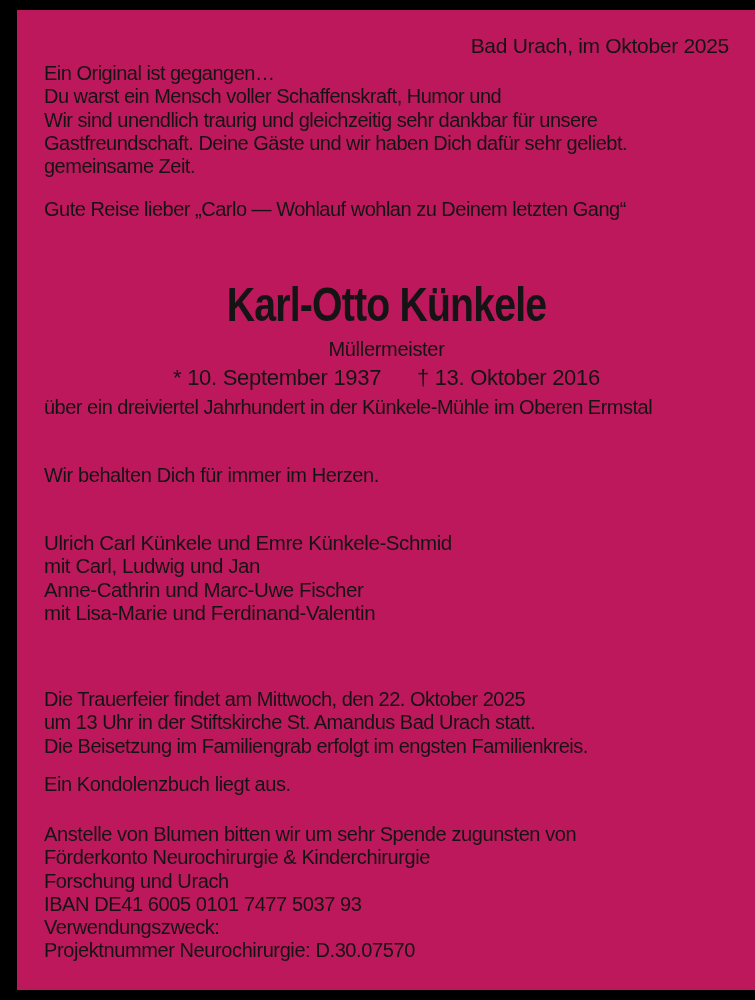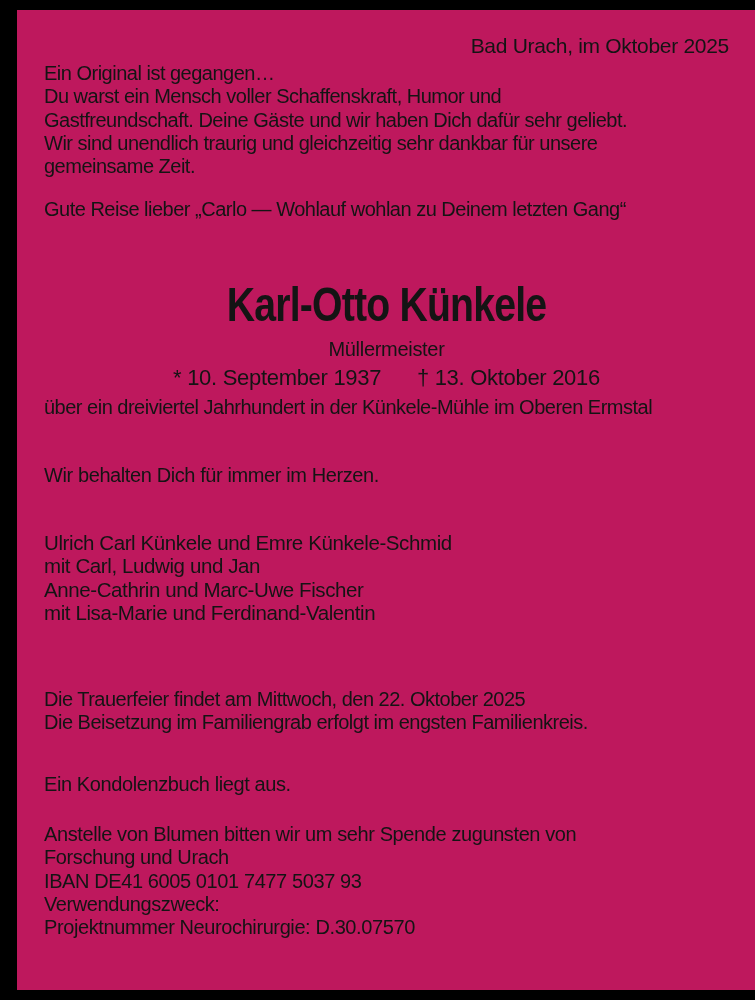--- a/index.html
+++ b/index.html
@@ -136,22 +136,22 @@
 <body>
 
 <div class="frame">
   <div class="page">
 
     <div class="dateline">Bad Urach, im Oktober 2025</div>
 
     <div class="intro">
       <div>Ein Original ist gegangen…</div>
       <div>Du warst ein Mensch voller Schaffenskraft, Humor und</div>
+      <div>Wir sind unendlich traurig und gleichzeitig sehr dankbar für unsere</div>
       <div>Gastfreundschaft. Deine Gäste und wir haben Dich dafür sehr geliebt.</div>
-      <div>Wir sind unendlich traurig und gleichzeitig sehr dankbar für unsere</div>
       <div>gemeinsame Zeit.</div>
     </div>
 
     <div class="motto">Gute Reise lieber „Carlo — Wohlauf wohlan zu Deinem letzten Gang“</div>
 
     <h1 class="name">Karl-Otto Künkele</h1>
 
     <div class="profession">Müllermeister</div>
 
     <div class="dates">
@@ -165,27 +165,29 @@
 
     <div class="family">
         <div><span class="b">Ulrich Carl Künkele</span><span> und </span><span class="b">Emre Künkele-Schmid</span></div>
         <div><span>mit </span><span class="b">Carl, Ludwig</span><span> und </span><span class="b">Jan</span></div>
         <div><span class="b">Anne-Cathrin</span><span> und </span><span class="b">Marc-Uwe Fischer</span></div>
         <div><span>mit </span><span class="b">Lisa-Marie</span><span> und </span><span class="b">Ferdinand-Valentin</span></div>
       </div>
 
     <div class="funeral">
       <div>Die Trauerfeier findet am Mittwoch, den 22. Oktober 2025</div>
+      <div>um 13 Uhr in der Stiftskirche St. Amandus Bad Urach statt.</div>
       <div>Die Beisetzung im Familiengrab erfolgt im engsten Familienkreis.</div>
     </div>
 
     <div class="condolence">Ein Kondolenzbuch liegt aus.</div>
 
     <div class="donation">
       <div>Anstelle von Blumen bitten wir um sehr Spende zugunsten von</div>
+      <div>Förderkonto Neurochirurgie &amp; Kinderchirurgie</div>
       <div>Forschung und Urach</div>
       <div>IBAN DE41 6005 0101 7477 5037 93</div>
       <div>Verwendungszweck:</div>
       <div>Projektnummer Neurochirurgie: D.30.07570</div>
     </div>
 
   </div>
 </div>
 
 </body></html>

